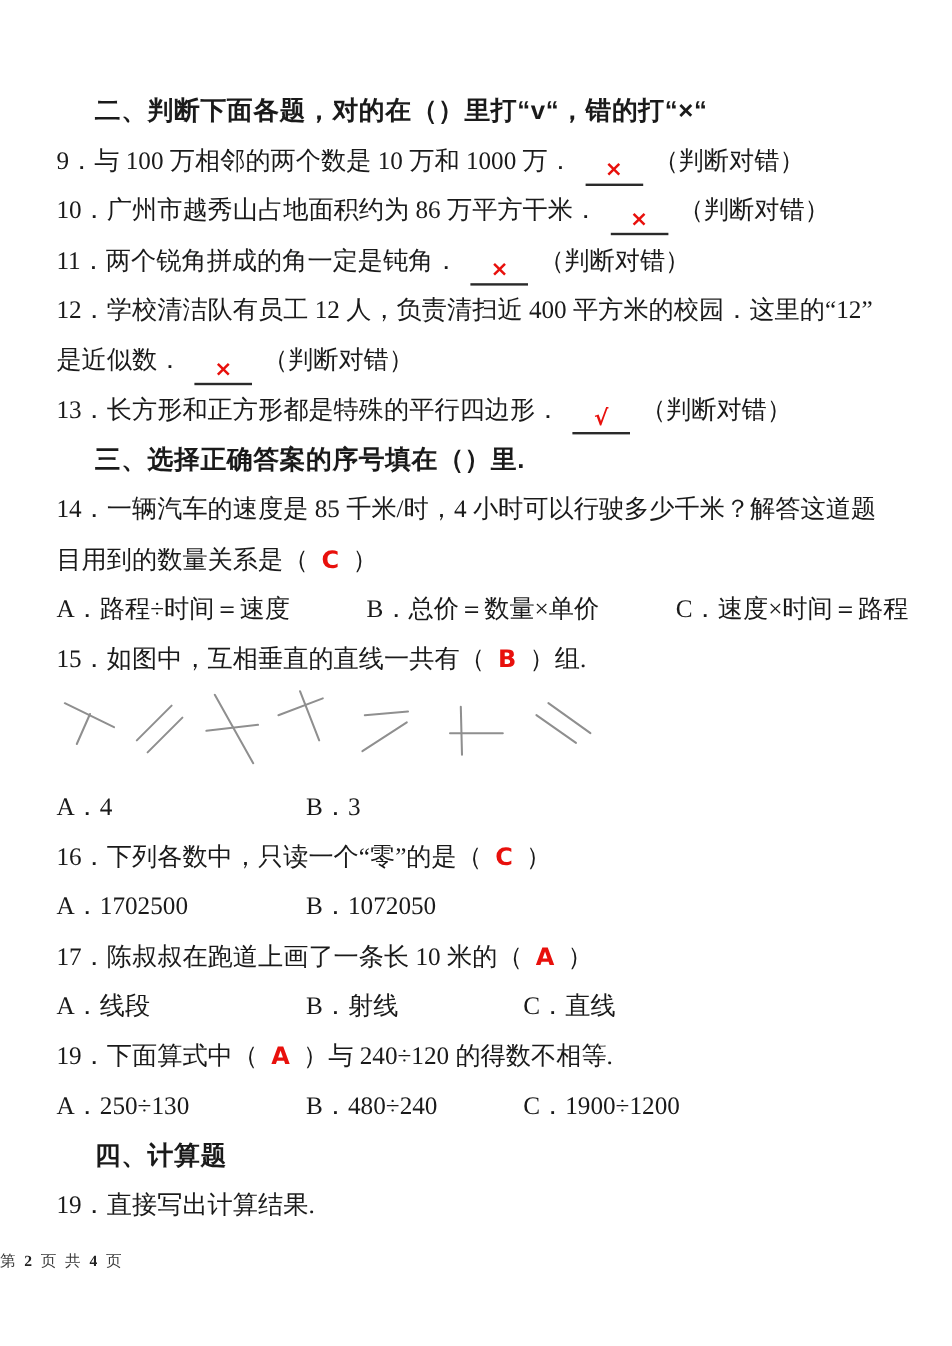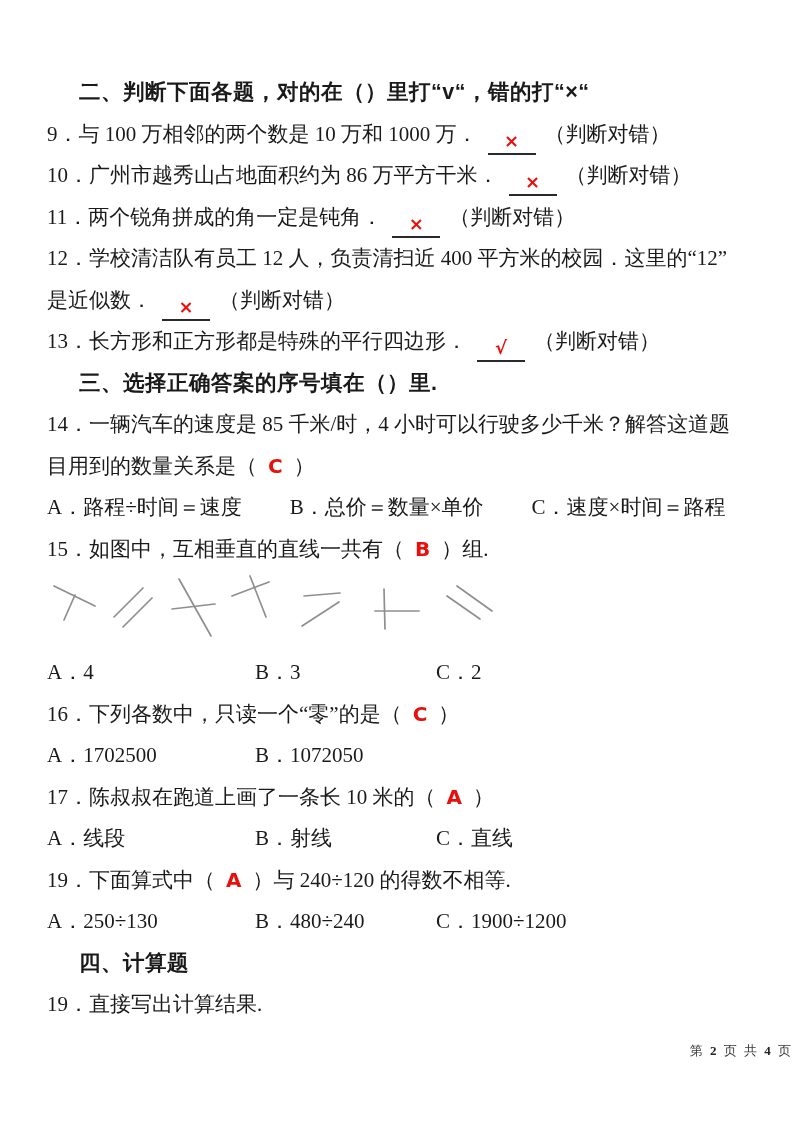--- a/index.html
+++ b/index.html
@@ -37,27 +37,27 @@
     font-size:18px;
   }
   .ans{
     color:#e8100c;
     font-family:"DejaVu Sans","Liberation Sans",sans-serif;
     font-weight:bold;
     font-size:20px;
     margin:0 11px;
   }
   .opts{display:grid;grid-template-columns:208px 181px auto;}
-  .opts-wide{display:flex;padding-right:2px;gap:48px;}
+  .opts-wide{display:flex;justify-content:space-between;padding-right:2px;gap:48px;}
   .figure-row{height:82px;}
   .figure-row svg{display:block;}
   .footer{
     position:absolute;
     top:1042px;left:0;right:0;
-    text-align:right;
+    text-align:left;
     font-size:13px;
     color:#3a3a3a;
     letter-spacing:2px;
   }
   .footer .num{font-weight:bold;color:#222;}
 </style>
 </head>
 <body>
 
 <div class="page">
@@ -120,21 +120,20 @@
         <line x1="328" y1="41" x2="372" y2="41" stroke="#8f8f8f" stroke-width="1.7" stroke-linecap="round"></line>
         <line x1="337" y1="19" x2="338" y2="59" stroke="#8f8f8f" stroke-width="1.7" stroke-linecap="round"></line>
         <line x1="400" y1="26" x2="433" y2="49" stroke="#8f8f8f" stroke-width="1.7" stroke-linecap="round"></line>
         <line x1="410" y1="16" x2="445" y2="41" stroke="#8f8f8f" stroke-width="1.7" stroke-linecap="round"></line>
       </svg>
   </div>
 
   <div class="line opts">
     <span>A．4</span>
     <span>B．3</span>
-    <span>C．2</span>
   </div>
 
   <div class="line">
     <span>16．下列各数中，只读一个“零”的是（</span><span class="ans">C</span><span>）</span>
   </div>
   <div class="line opts">
     <span>A．1702500</span>
     <span>B．1072050</span>
   </div>
 

